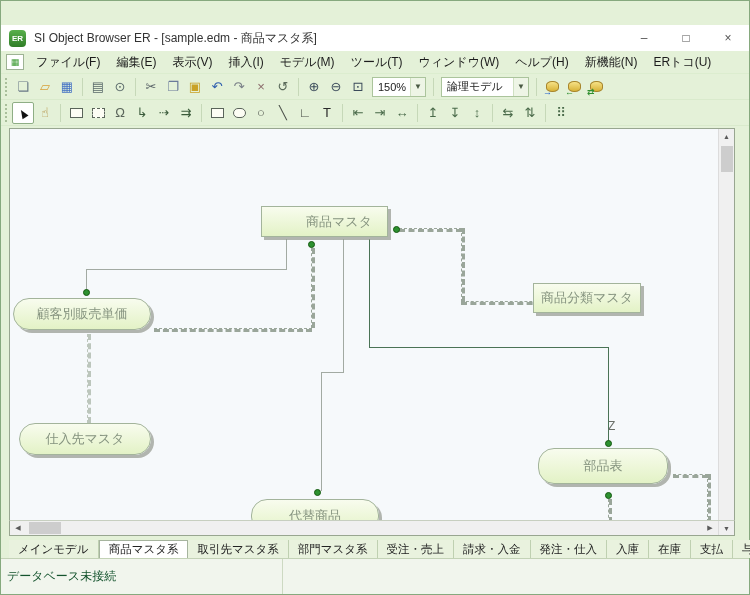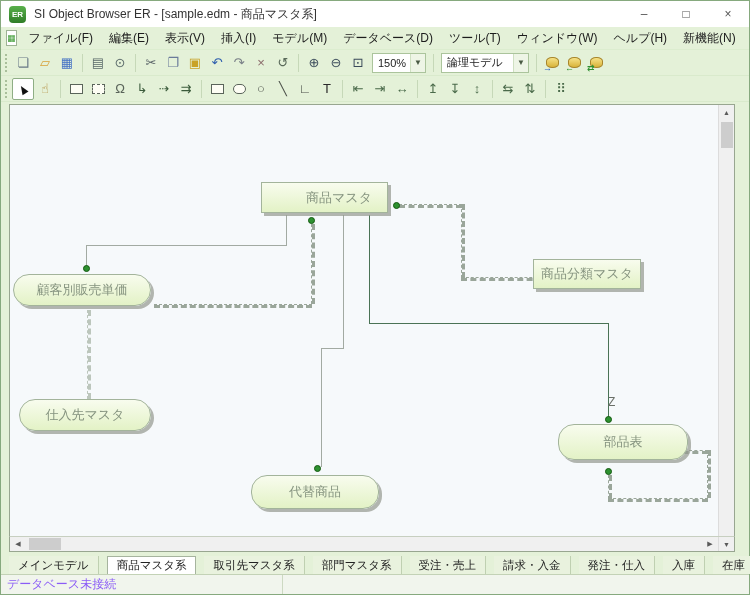--- a/index.html
+++ b/index.html
@@ -1,20 +1,20 @@
 <!DOCTYPE html>
 <html><head>
 <meta charset="utf-8">
 <style>
   html,body{margin:0;padding:0;background:#cfd8c8;}
   body{width:750px;height:595px;overflow:hidden;font-family:"Liberation Sans","DejaVu Sans",sans-serif;}
   *{box-sizing:border-box;}
   .window{width:750px;height:595px;border:1px solid #86a97e;background:#e4f1d8;display:flex;flex-direction:column;}
   
-  .titlebar{height:26px;background:#ffffff;display:flex;align-items:center;padding-left:8px;flex:none;}
+  .titlebar{height:26px;background:#ffffff;display:flex;align-items:center;padding-left:8px;flex:none;margin-top:24px;}
   .app-icon{width:17px;height:17px;background:linear-gradient(#59b04b,#2f7d27);border-radius:4px;color:#fff;font-size:8px;font-weight:bold;display:flex;align-items:center;justify-content:center;flex:none;}
   .title-text{margin-left:8px;font-size:12px;color:#333;white-space:nowrap;}
   .win-controls{margin-left:auto;display:flex;height:100%;}
   .win-btn{width:42px;height:100%;display:flex;align-items:center;justify-content:center;font-size:12px;color:#555;}
   
   .menubar{height:23px;background:#e4f1d8;display:flex;align-items:center;padding-left:3px;flex:none;border-bottom:1px solid #dcedcf;}
   .doc-icon{width:18px;height:16px;border:1px solid #9eb394;background:#fff;margin:0 4px 0 2px;display:flex;align-items:center;justify-content:center;font-size:9px;color:#3f9c35;}
   .menu-item{padding:0 8px;font-size:12px;color:#1c1c1c;white-space:nowrap;}
   
   .toolbar{height:26px;background:#e4f1d8;display:flex;align-items:center;padding-left:2px;flex:none;border-bottom:1px solid #d9eacc;}
@@ -37,25 +37,25 @@
   .canvas{position:relative;flex:1;background:#f6f9fb;overflow:hidden;}
   .vscroll{width:16px;background:#f0f0f0;border-left:1px solid #dcdcdc;display:flex;flex-direction:column;align-items:center;flex:none;}
   .scroll-arrow{width:100%;height:15px;display:flex;align-items:center;justify-content:center;font-size:7px;color:#5a5a5a;flex:none;}
   .vthumb{width:12px;height:26px;background:#cdcdcd;margin-top:2px;flex:none;}
   .hscroll-row{height:16px;display:flex;border:1px solid #98a690;border-top:1px solid #c7cfc0;flex:none;}
   .hscroll{flex:1;background:#f0f0f0;display:flex;align-items:center;}
   .hscroll .scroll-arrow{width:16px;height:100%;}
   .hthumb{width:32px;height:12px;background:#cdcdcd;margin-left:3px;}
   .corner{width:16px;background:#f0f0f0;border-left:1px solid #dcdcdc;display:flex;align-items:center;justify-content:center;font-size:7px;color:#5a5a5a;flex:none;}
   
-  .tabstrip{height:22px;display:flex;align-items:stretch;padding-top:4px;flex:none;gap:8px;}
+  .tabstrip{height:22px;display:flex;align-items:stretch;padding-top:4px;flex:none;}
   .tab{display:flex;align-items:center;padding:0 9px;font-size:11.5px;color:#222;background:#e9f2de;border-right:1px solid #bfd0b1;white-space:nowrap;}
   .tab.active{background:#ffffff;border:1px solid #a6b49e;border-bottom:none;}
   
-  .statusbar{height:20px;background:#f1f5ed;border-top:1px solid #c3d2b6;display:flex;align-items:center;flex:none;font-size:12px;color:#8b5cf6;}
+  .statusbar{height:36px;background:#f1f5ed;border-top:1px solid #c3d2b6;display:flex;align-items:center;flex:none;font-size:12px;color:#14532d;}
   .status-panel{width:282px;height:100%;display:flex;align-items:center;padding-left:6px;border-right:1px solid #cdd9c2;}
   
   .entity{position:absolute;display:flex;align-items:center;justify-content:center;font-size:13px;color:#85937f;background:linear-gradient(#f8fcee,#e3f2c6);border:1px solid #a3b49b;box-shadow:3px 3px 0 rgba(148,153,142,0.7);}
   .entity.round{border-radius:16px;}
   .seg{position:absolute;}
   .seg.h{height:0;border-top:1px solid;}
   .seg.v{width:0;border-left:1px solid;}
   .seg.gray{border-color:#a2aaa2;}
   .seg.green{border-color:#4a7355;}
   .seg.dashedline{border-style:dashed;border-color:#9aa69a;}
@@ -86,21 +86,20 @@
   </div>
 
   <div class="menubar">
     <span class="doc-icon">▦</span>
     <span style="display:flex;align-items:center;">
         <span class="menu-item">ファイル(F)</span>
         <span class="menu-item">編集(E)</span>
         <span class="menu-item">表示(V)</span>
         <span class="menu-item">挿入(I)</span>
         <span class="menu-item">モデル(M)</span>
-        <span class="menu-item">データベース(D)</span>
         <span class="menu-item">ツール(T)</span>
         <span class="menu-item">ウィンドウ(W)</span>
         <span class="menu-item">ヘルプ(H)</span>
         <span class="menu-item">新機能(N)</span>
         <span class="menu-item">ERトコ(U)</span>
       </span>
 
   </div>
 
   <div class="toolbar">
@@ -281,21 +280,21 @@
           <div class="seg v dashedline" style="left: 451px; top: 99px; height: 74px;"></div>
           <div class="seg h dashedline" style="left: 451px; top: 172px; width: 81px;"></div>
           <div class="seg h dashedline" style="left: 663px; top: 345px; width: 35px;"></div>
           <div class="seg v dashedline" style="left: 697px; top: 345px; height: 48px;"></div>
           <div class="seg h dashedline" style="left: 598px; top: 393px; width: 100px;"></div>
           <div class="seg v dashedline" style="left: 598px; top: 370px; height: 24px;"></div>
           <div class="entity " style="left: 251px; top: 77px; width: 127px; height: 31px; padding-left: 29px;">商品マスタ</div>
           <div class="entity round" style="left: 3px; top: 169px; width: 138px; height: 32px;">顧客別販売単価</div>
           <div class="entity " style="left: 523px; top: 154px; width: 108px; height: 30px;">商品分類マスタ</div>
           <div class="entity round" style="left: 9px; top: 294px; width: 132px; height: 32px;">仕入先マスタ</div>
-          <div class="entity round" style="left: 548px; top: 319px; width: 130px; height: 36px;">部品表</div>
+          <div class="entity round" style="left: 528px; top: 319px; width: 130px; height: 36px;">部品表</div>
           <div class="entity round" style="left: 241px; top: 370px; width: 128px; height: 34px;">代替商品</div>
           <div class="dot" style="left: 383px; top: 97px;"></div>
           <div class="dot" style="left: 298px; top: 112px;"></div>
           <div class="dot" style="left: 73px; top: 160px;"></div>
           <div class="dot" style="left: 304px; top: 360px;"></div>
           <div class="dot" style="left: 595px; top: 311px;"></div>
           <div class="dot" style="left: 595px; top: 363px;"></div>
           <div class="dlabel" style="left: 598px; top: 290px;">Z</div>
         </div>
       <div class="vscroll">

